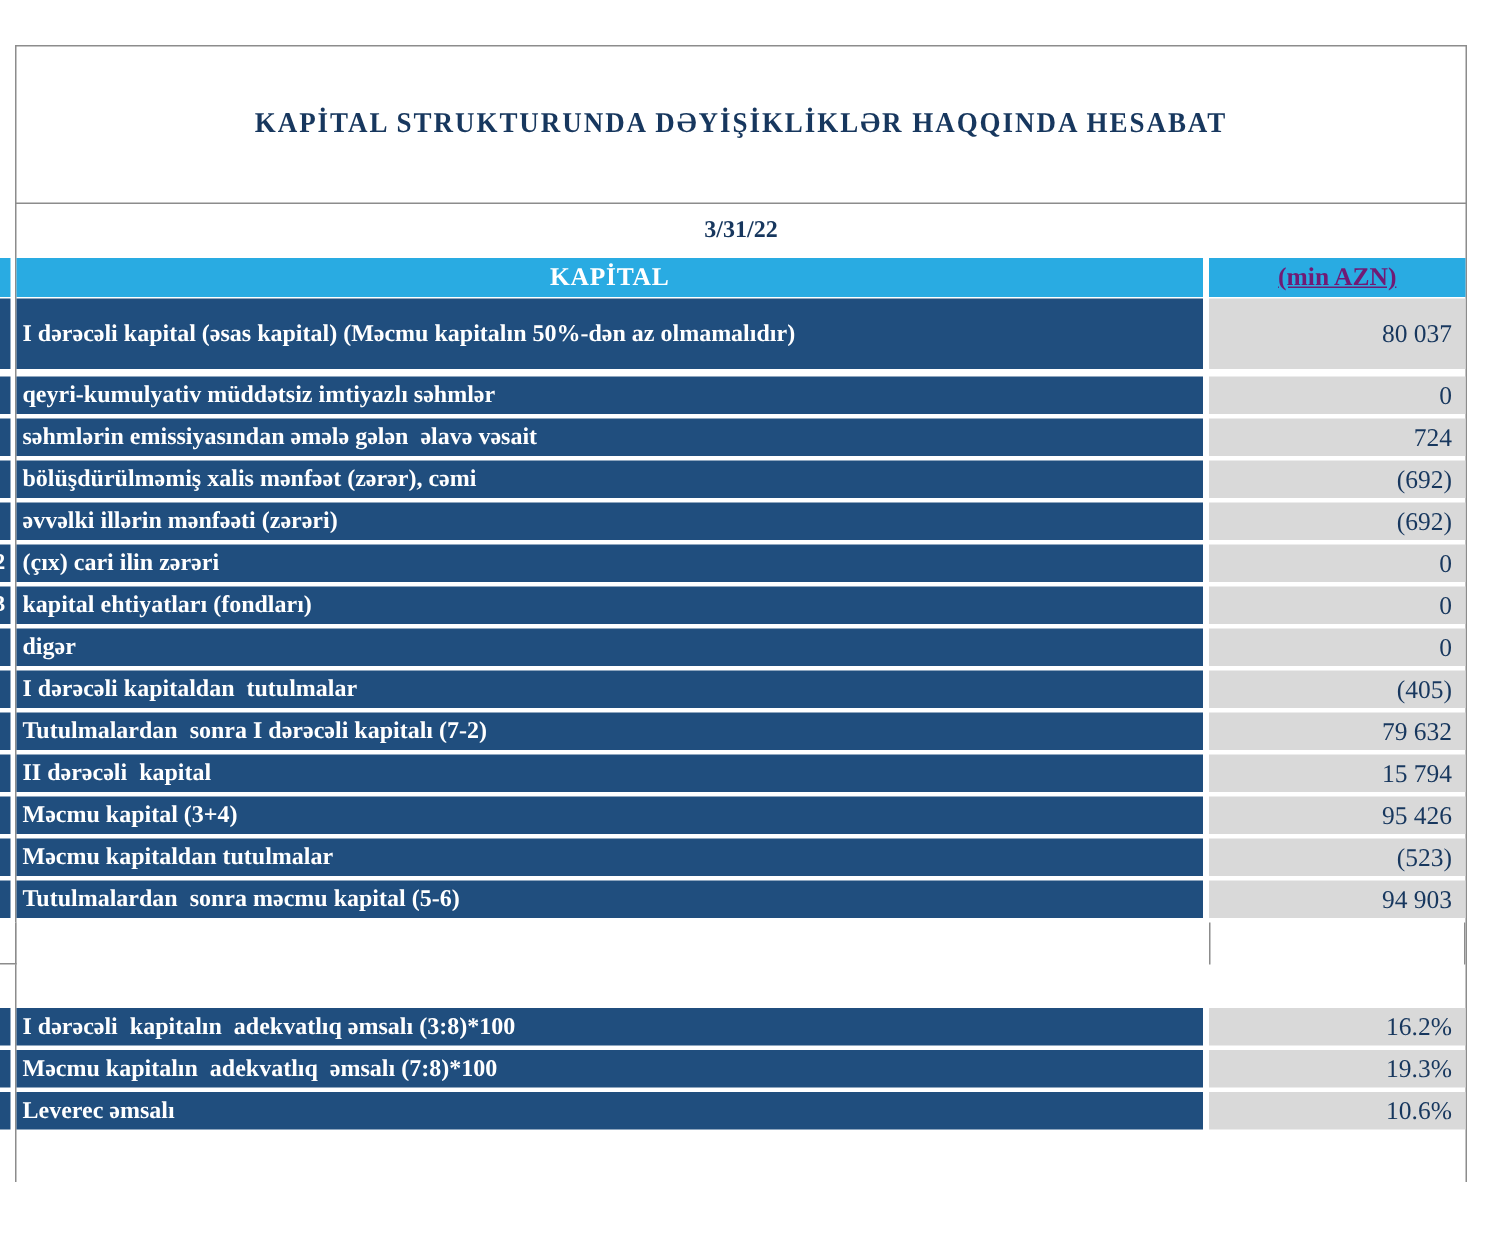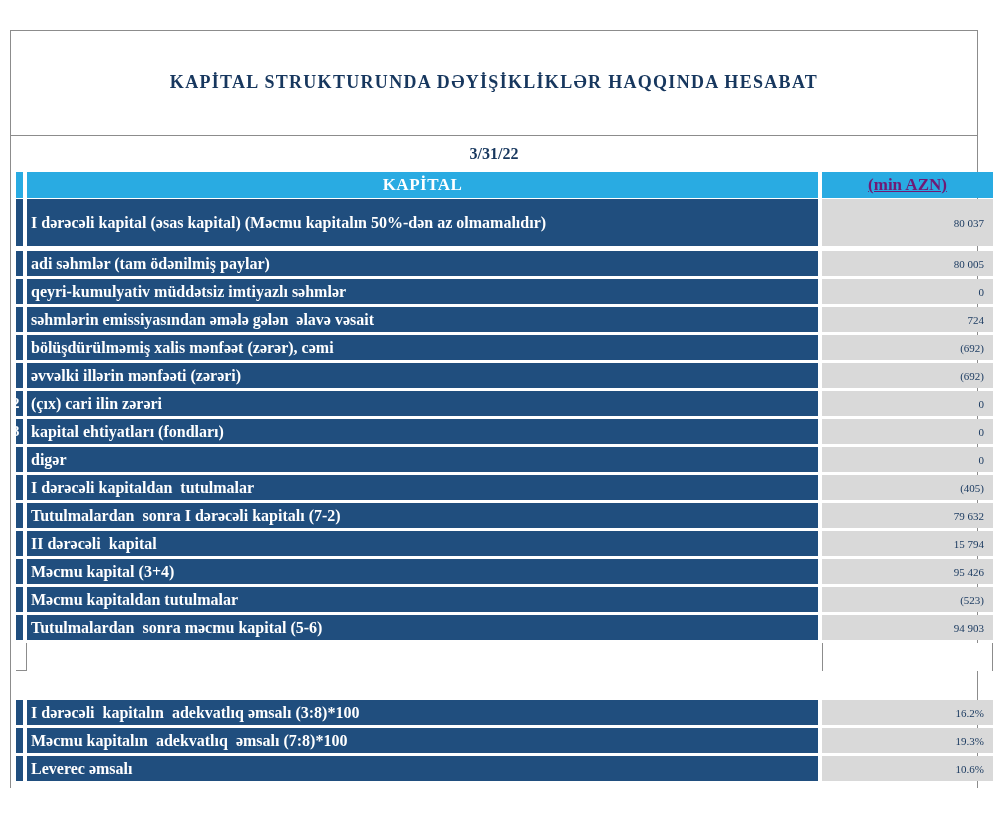--- a/index.html
+++ b/index.html
@@ -17,36 +17,36 @@
   
   .title-box { position:absolute; left:11px; top:31px; width:966px; height:103px;
                display:flex; align-items:center; justify-content:center; }
   .title-text { color:#17375E; font-weight:bold; font-size:18px; letter-spacing:1.3px;
                 white-space:nowrap; transform:scaleY(1.06); }
   .date-box { position:absolute; left:11px; top:136px; width:966px; height:35px;
               display:flex; align-items:center; justify-content:center; }
   .date-text { color:#17375E; font-weight:bold; font-size:16px; }
 
   
-  .sheet { position:absolute; left:0; top:172px; width:978px; display:flex; flex-direction:column;padding-left:16px; }
+  .sheet { position:absolute; left:0; top:172px; width:978px; display:flex; flex-direction:column; }
   .row { display:flex; height:25px; margin-bottom:3px; align-items:stretch; }
   .row.header { height:26px; margin-bottom:1px; }
   .row.tall { height:47px; margin-bottom:5px; }
   .row.spacer-row { height:28px; margin-bottom:0; }
   .row.fakt-row { height:26px; margin-bottom:3px; }
 
   .num { width:7px; background:#204E7E; overflow:hidden; display:flex; align-items:center;
          color:#fff; font-weight:bold; font-size:15px; flex:none; }
   .num span { margin-left:-4px; }
   .row.header .num { background:#29ABE2; }
 
   .lbl { width:791px; margin-left:4px; background:#204E7E; color:#fff; font-weight:bold;
          font-size:16px; display:flex; align-items:center; padding-left:4px;
          white-space:pre; overflow:hidden; flex:none; }
-  .val { width:171px; margin-left:4px; background:#D9D9D9; color:#17375E; font-size:11px;
+  .val { width:171px; margin-left:4px; background:#D9D9D9; color:#17375E; font-size:17px;
          display:flex; align-items:center; justify-content:flex-end; padding-right:9px;
          white-space:pre; flex:none; }
 
   .row.header .lbl { background:#29ABE2; justify-content:center; padding-left:0;
                      font-size:17px; letter-spacing:0.5px; }
   .row.header .val { background:#29ABE2; color:#701a75; font-weight:bold; justify-content:center;
                      padding-right:0; font-size:17px;text-decoration:underline; }
 
   
   .corner-cell { width:11px; height:100%; border-right:1px solid #8c8c8c;
@@ -88,27 +88,20 @@
   </div>
 
   <div class="row tall">
     <div class="num">
         <span></span>
       </div>
     <div class="lbl">I dərəcəli kapital (əsas kapital) (Məcmu kapitalın 50%-dən az olmamalıdır)</div>
     <div class="val">80 037</div>
   </div>
 
-  <div class="row">
-    <div class="num">
-        <span></span>
-      </div>
-    <div class="lbl">adi səhmlər (tam ödənilmiş paylar)</div>
-    <div class="val">80 005</div>
-  </div>
 
   <div class="row">
     <div class="num">
         <span></span>
       </div>
     <div class="lbl">qeyri-kumulyativ müddətsiz imtiyazlı səhmlər</div>
     <div class="val">0</div>
   </div>
 
   <div class="row">

